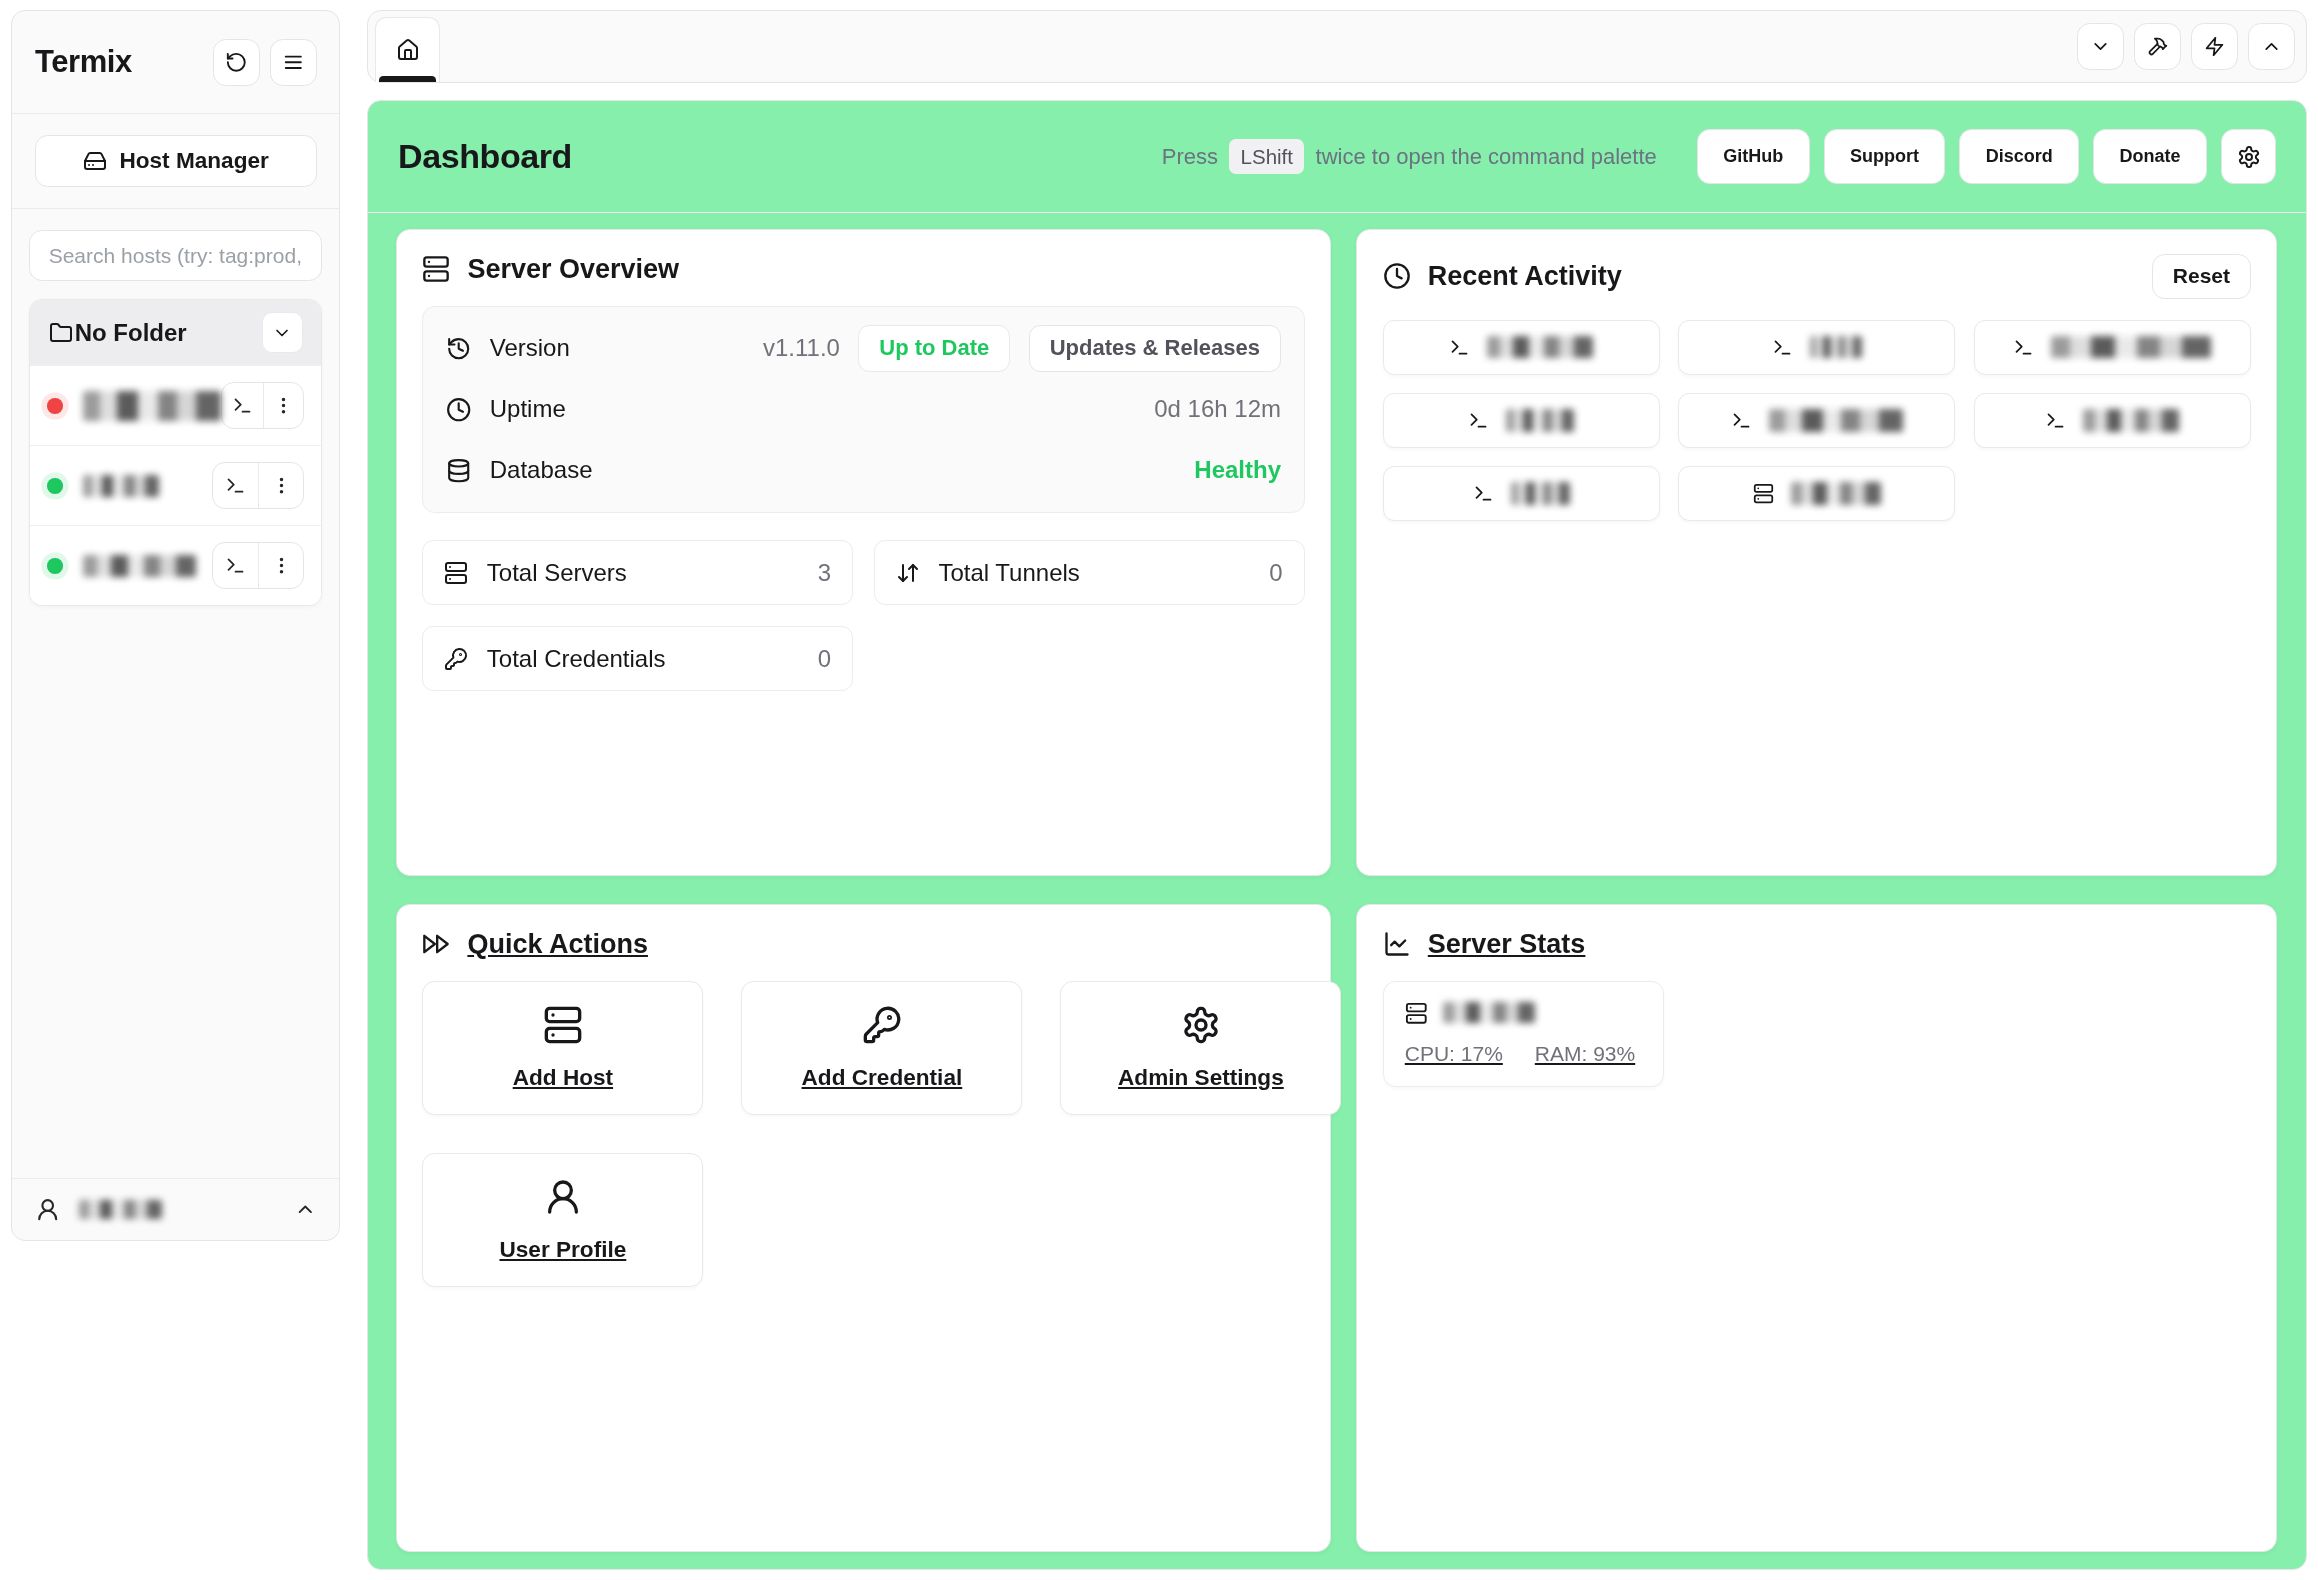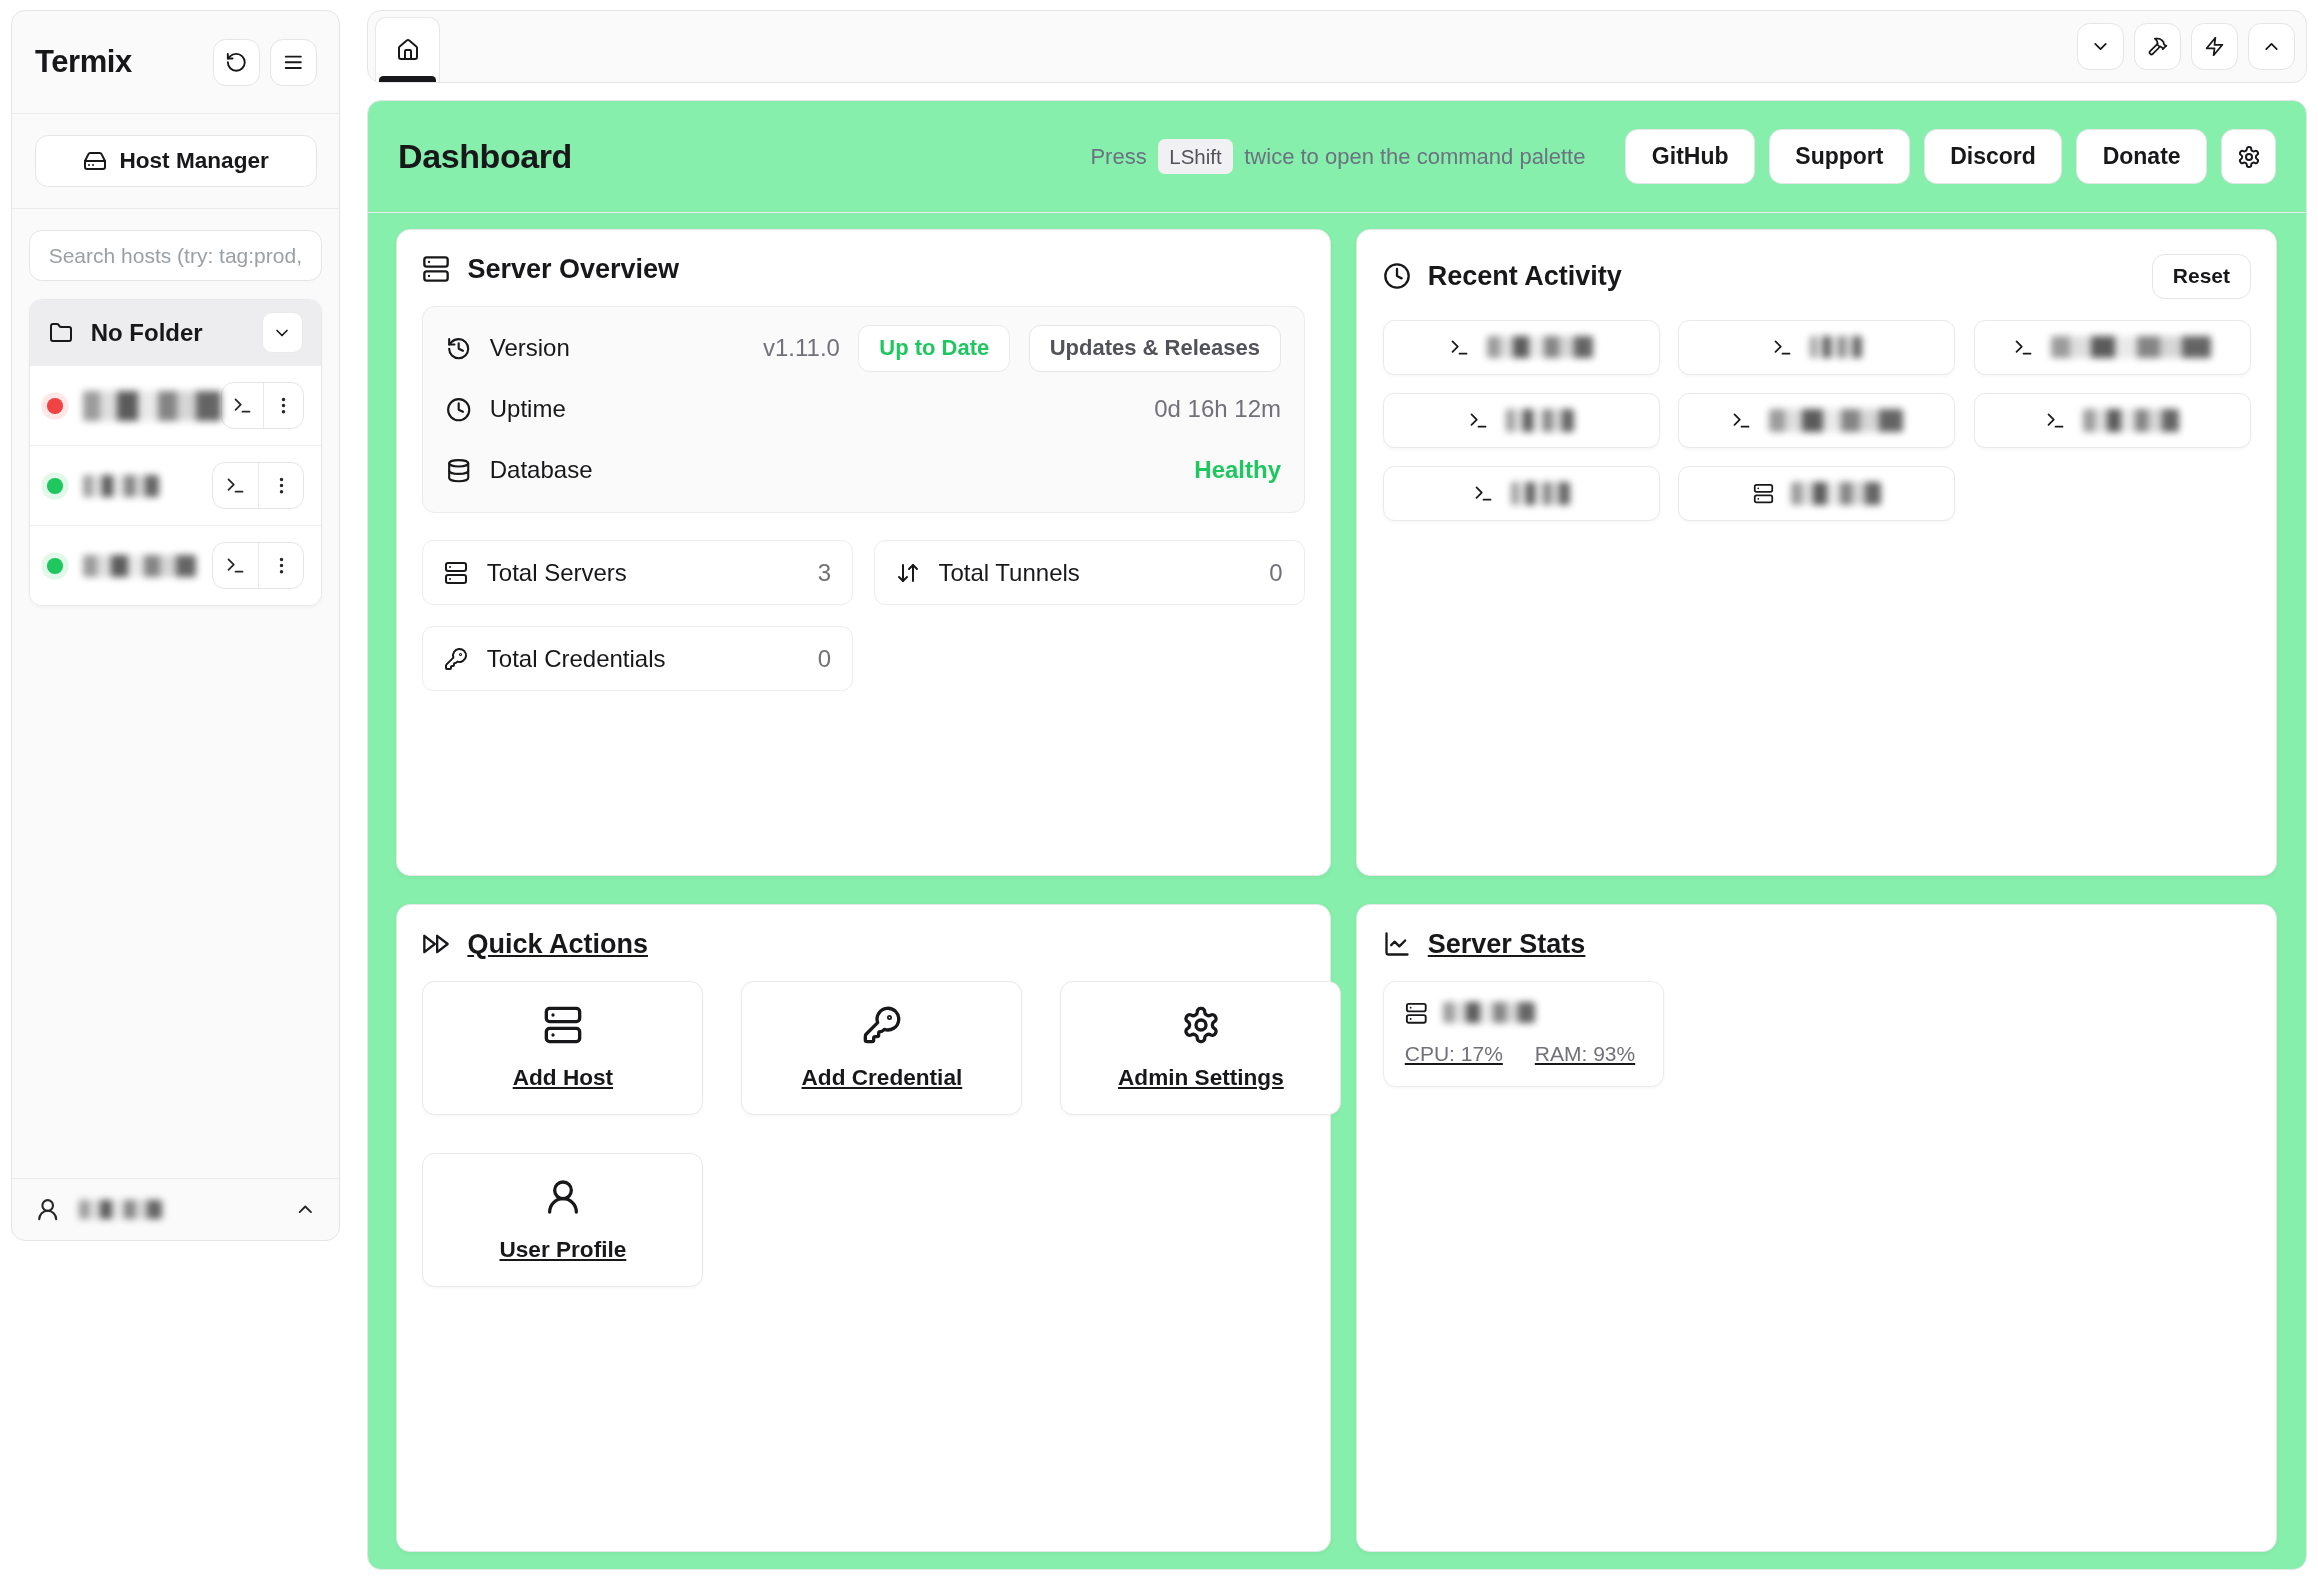--- a/index.html
+++ b/index.html
@@ -19,21 +19,21 @@
   .icon-btn { display:flex; align-items:center; justify-content:center; background:#fff; border:1.4px solid #e5e5e7; border-radius:12.7px; cursor:pointer; color:#18181b; }
   .icon-btn.sm { width:47px; height:47px; }
   .hostmgr-wrap { padding:21px 22.6px; border-bottom:1.4px solid #ebebed; flex:none; }
   .hostmgr-btn { width:100%; height:52px; display:flex; align-items:center; justify-content:center; gap:12.7px;
     background:#fff; border:1.4px solid #e5e5e7; border-radius:12.7px; font-size:22.6px; font-weight:700; cursor:pointer; }
   .search-wrap { padding:21px 17px 18.4px; flex:none; }
   .search-input { width:100%; height:51px; border:1.4px solid #e5e5e7; border-radius:12.7px; background:#fff;
     padding:0 18.4px; font-size:21px; font-family:inherit; color:#18181b; outline:none; }
   .search-input::placeholder { color:#9aa0a6; }
   .folder-group { margin:0 17px; background:#fff; border:1.4px solid #e9e9eb; border-radius:12.7px; overflow:hidden; box-shadow:0 1.4px 3.5px rgba(0,0,0,.03); flex:none; }
-  .folder-header { display:flex; align-items:center; gap:18px; padding:0 18.4px; height:65px; background:#ededef; font-size:24px; font-weight:700; cursor:pointer; }
+  .folder-header { display:flex; align-items:center; gap:2px; padding:0 18.4px; height:65px; background:#ededef; font-size:24px; font-weight:700; cursor:pointer; }
   .folder-chevron { margin-left:auto; width:41px; height:41px; border-radius:10px; background:#fff; border:1.4px solid #e9e9eb; display:flex; align-items:center; justify-content:center; }
   .host-row { display:flex; align-items:center; padding:0 17px; height:80px; border-top:1.4px solid #efeff1; background:#fff; cursor:pointer; }
   .dot { width:15.5px; height:15.5px; border-radius:50%; flex:none; }
   .host-row[data-status="online"]  .dot { background:#1fc75f; box-shadow:0 0 0 5.6px rgba(31,199,95,.13); }
   .host-row[data-status="offline"] .dot { background:#f04444; box-shadow:0 0 0 5.6px rgba(240,68,68,.13); }
   .host-blob { margin-left:20px; }
   .host-actions { margin-left:auto; display:flex; align-items:stretch; height:47px; background:#fff; border:1.4px solid #e5e5e7; border-radius:12.7px; overflow:hidden; color:#27272a; }
   .host-actions .seg { width:45px; display:flex; align-items:center; justify-content:center; cursor:pointer; }
   .host-actions .seg + .seg { border-left:1.4px solid #e9e9eb; }
   .sidebar-footer { margin-top:auto; display:flex; align-items:center; gap:18.4px; height:62px; border-top:1.4px solid #ebebed; padding:0 22.6px; color:#27272a; cursor:pointer; flex:none; }
@@ -49,21 +49,21 @@
 
   
   .main { position:absolute; left:367px; top:100px; width:1940px; height:1470px; background:#86efac;
     border:1.4px solid #e5e5e7; border-radius:14px; overflow:hidden; }
   .main-header { display:flex; align-items:center; height:112px; padding:0 30px; border-bottom:1.4px solid #ececee; }
   .page-title { font-size:34px; font-weight:700; letter-spacing:-0.4px; }
   .palette-hint { margin-left:auto; margin-right:40px; display:flex; align-items:center; gap:11.3px; color:#6b7280; font-size:22px; }
   .kbd { background:#f1f1f3; border-radius:7px; padding:5.6px 11.3px; font-size:20.5px; color:#52525b; }
   .header-actions { display:flex; align-items:center; gap:14px; }
   .btn { display:flex; align-items:center; justify-content:center; height:55px; padding:0 25.4px; background:#fff;
-    border:1.4px solid #e5e5e7; border-radius:12.7px; font-size:23px; font-weight:700; color:#18181b; cursor:pointer; }
+    border:1.4px solid #e5e5e7; border-radius:12.7px; font-size:18px; font-weight:700; color:#18181b; cursor:pointer; }
   .btn.icon-only { width:55px; padding:0; }
   .btn.sm { height:45px; padding:0 20px; font-size:21px; }
 
   .content { display:grid; grid-template-columns:935px 921px; gap:28px 25.4px; padding:15.5px 28px 18.4px; }
   .card { background:#fff; border:1.4px solid #e7e7e9; border-radius:14px; box-shadow:0 1.4px 5.6px rgba(0,0,0,.04); padding:24px 25.4px; }
   .card.overview, .card.activity { height:647px; }
   .card.quick, .card.stats { height:648px;text-decoration:underline; }
   .card-title { display:flex; align-items:center; gap:17px; font-size:27px; font-weight:700; margin-bottom:21px; }
   .card-title .reset { margin-left:auto; }
 

